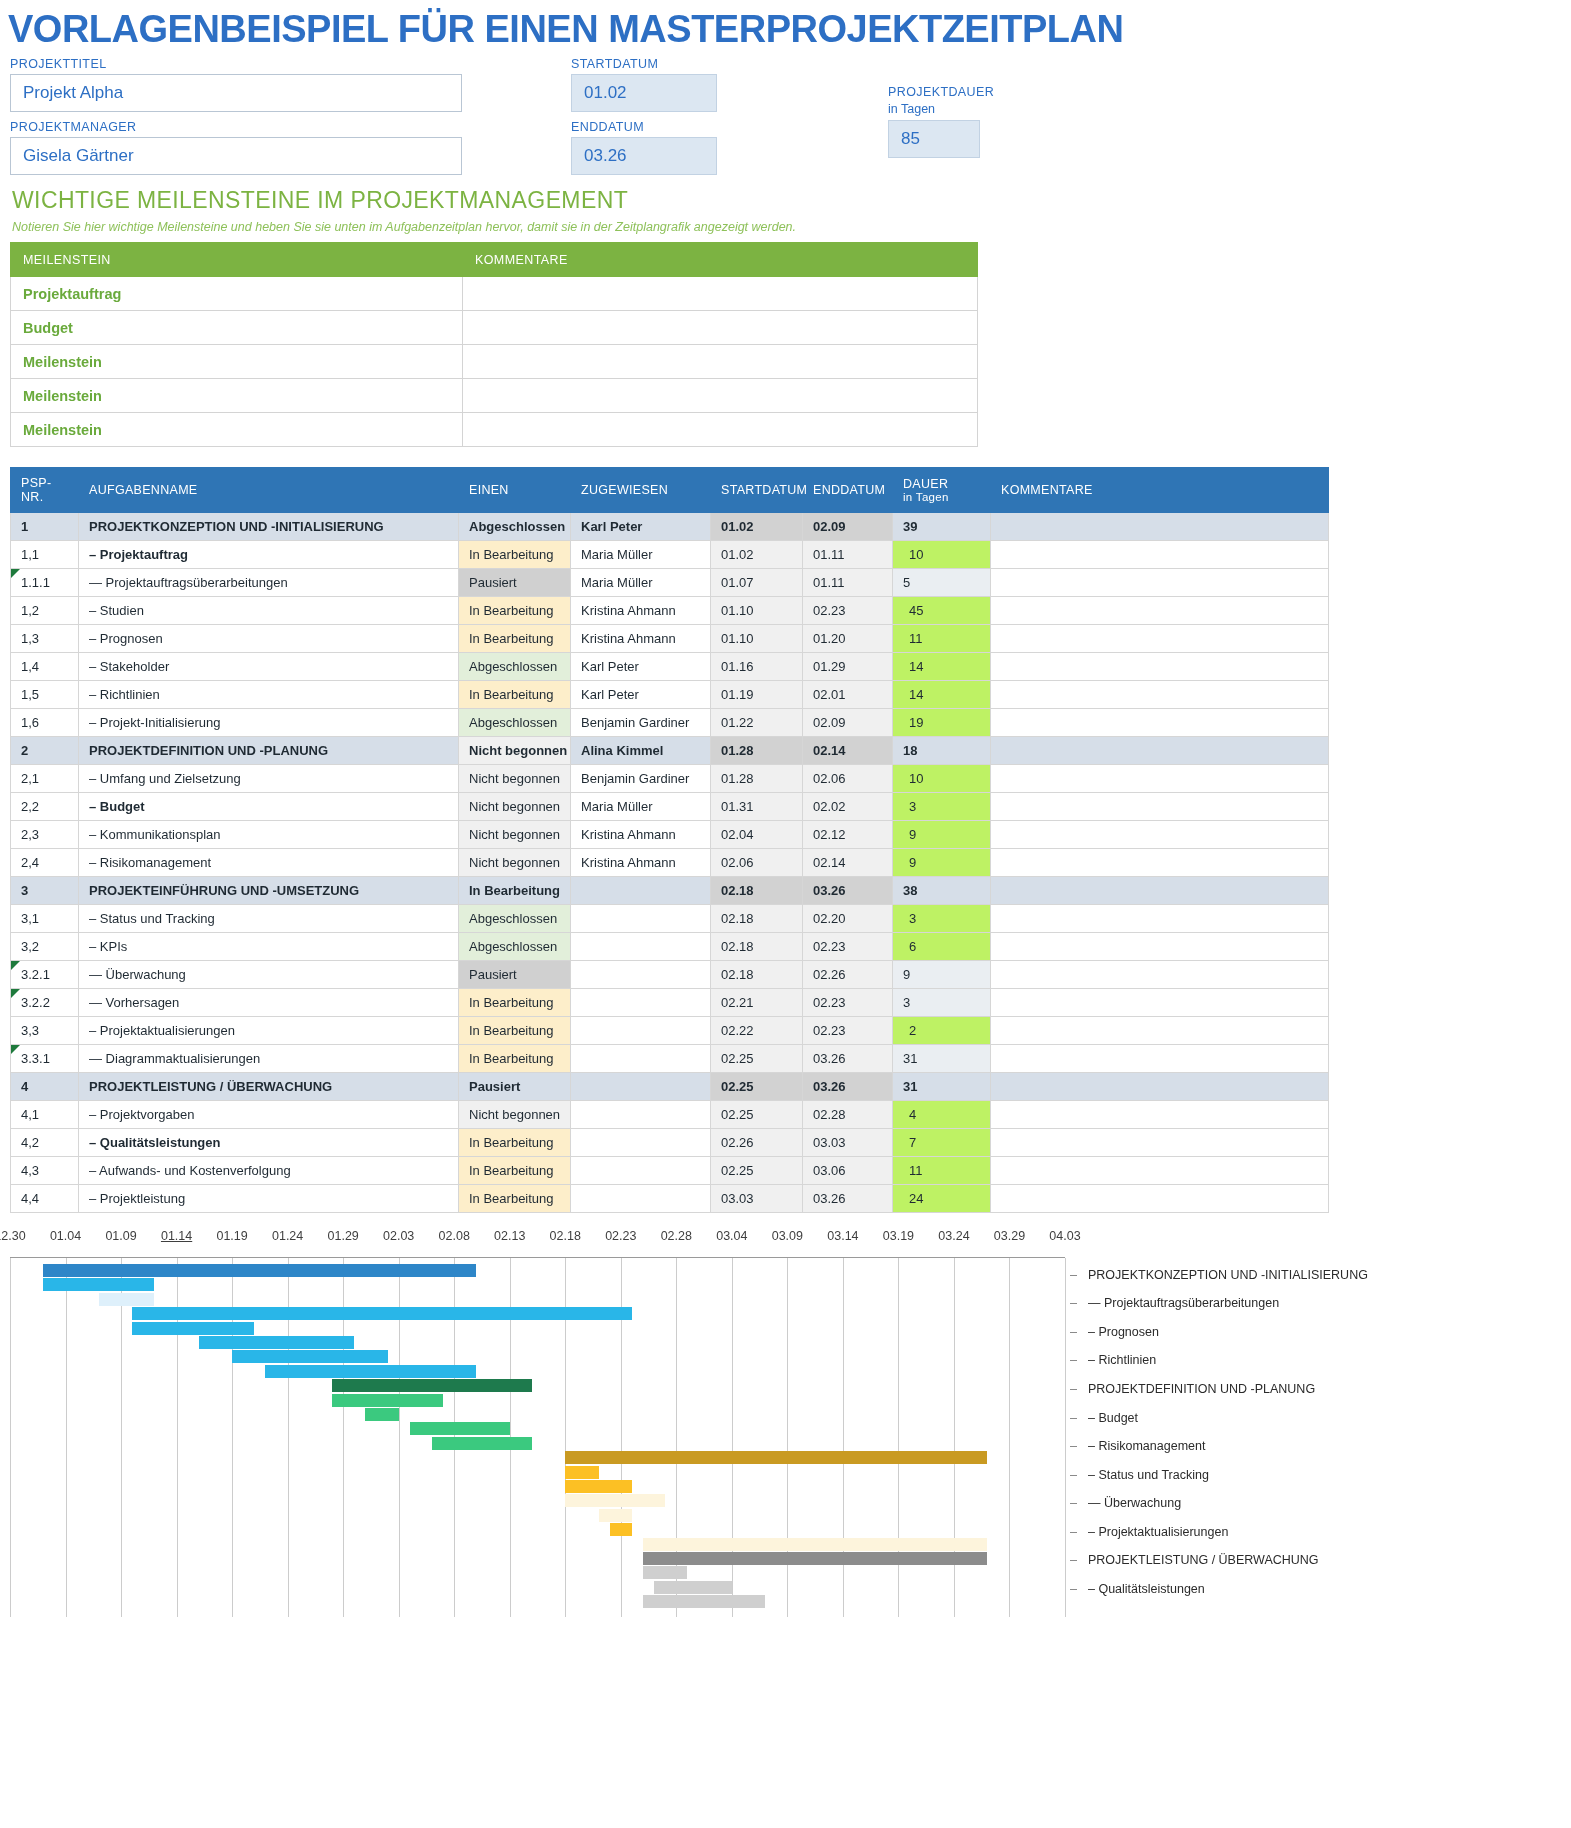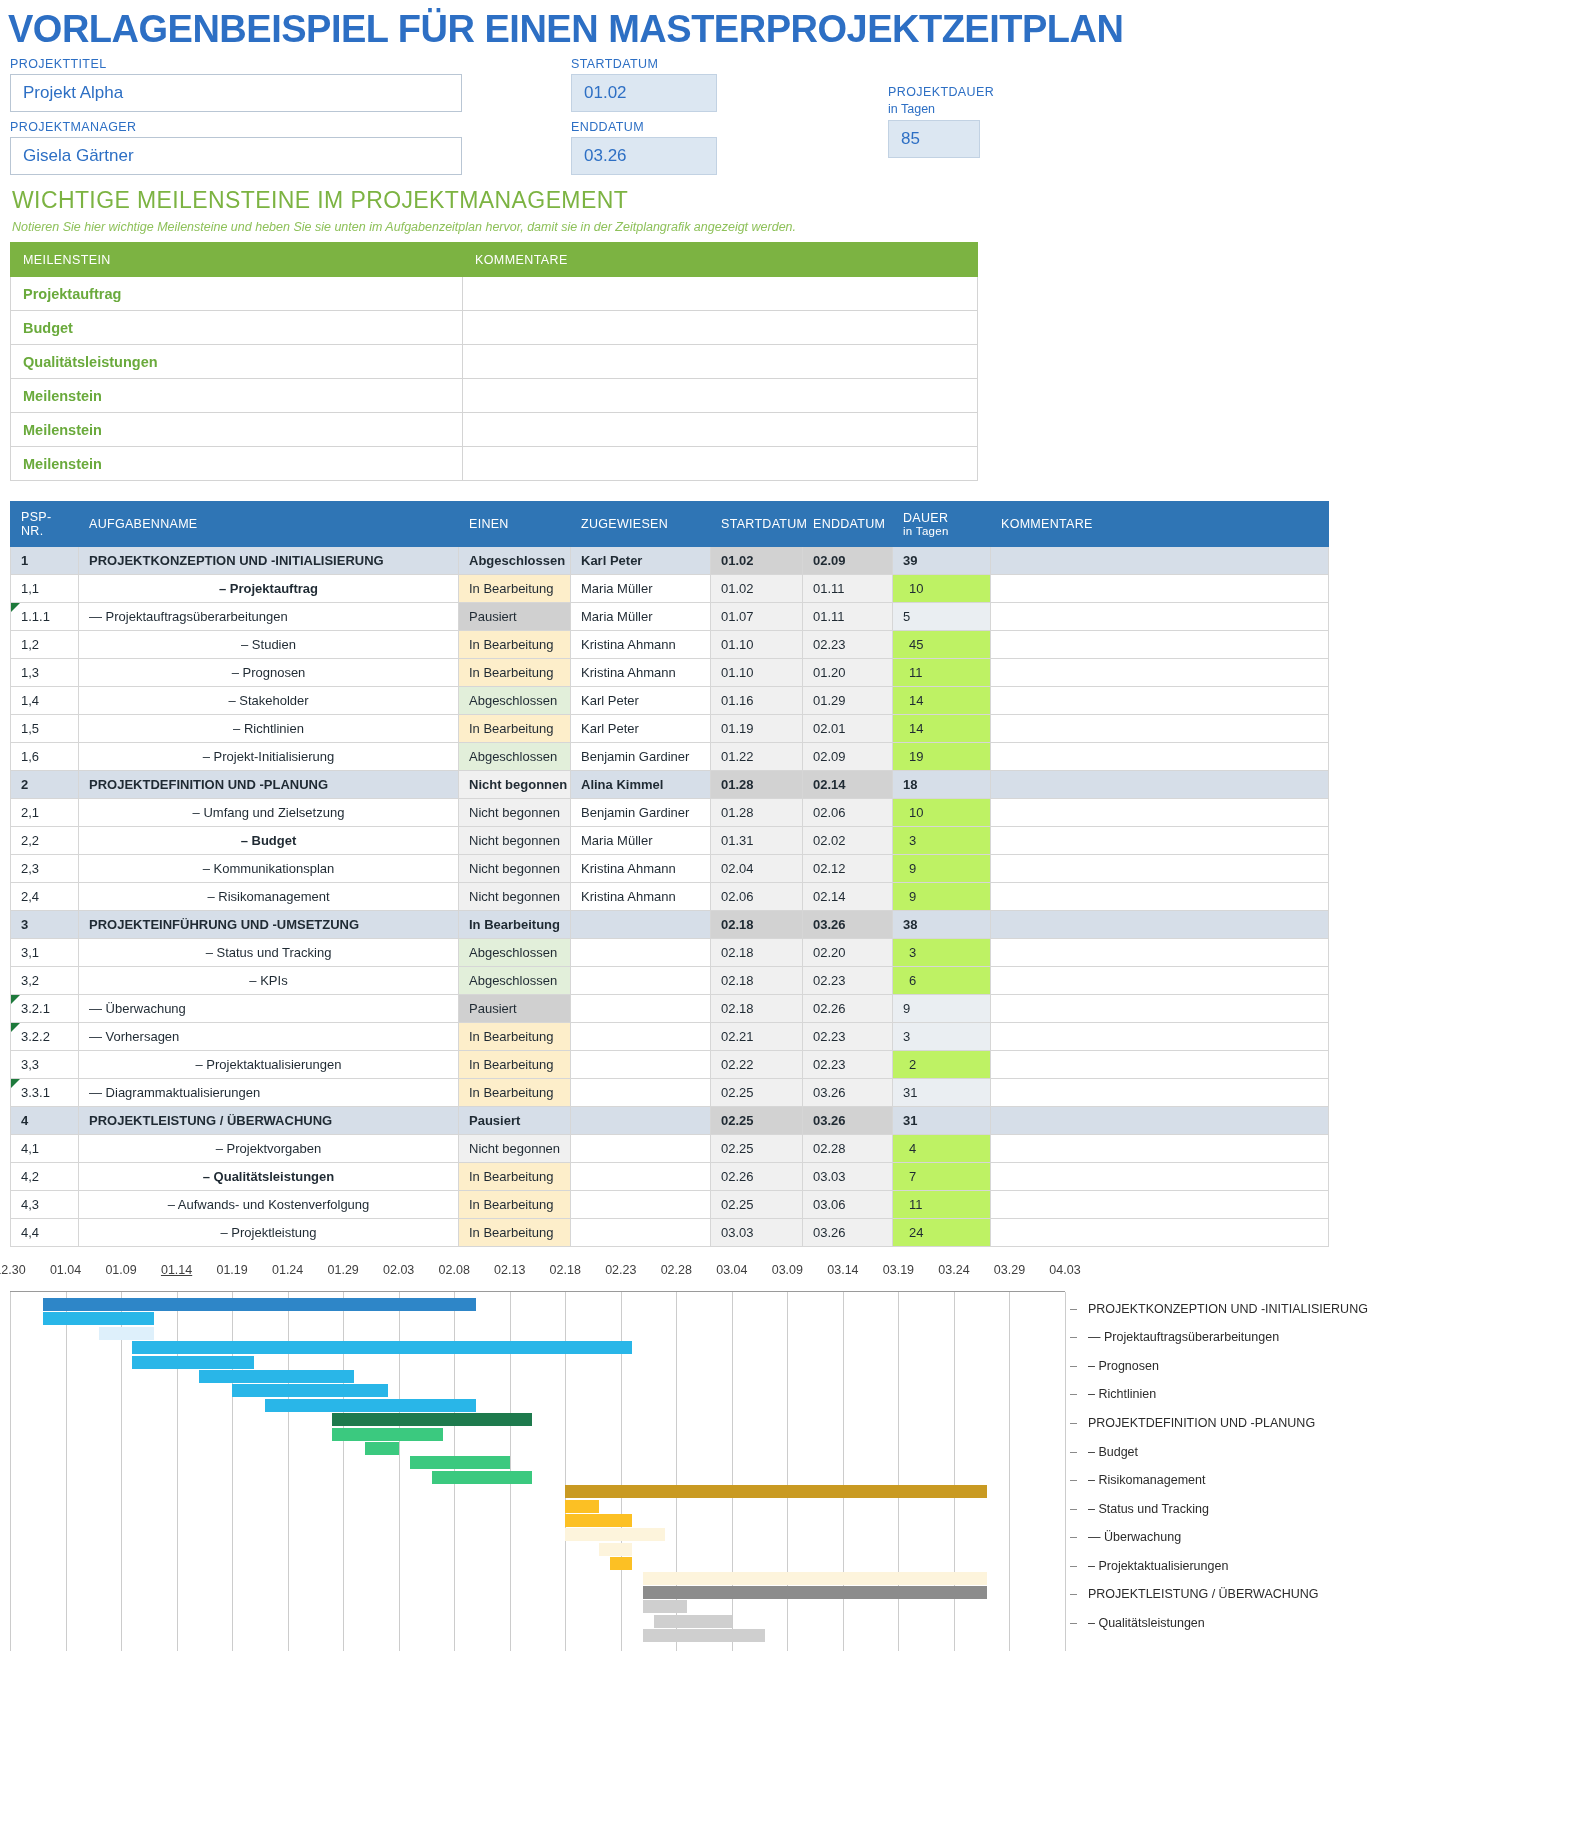--- a/index.html
+++ b/index.html
@@ -135,21 +135,21 @@
   tr.level2 td.c-sdat, tr.level2 td.c-edat { background: #f0f0f0; }
   tr.level2 td.c-dur  { background: #eaeef2; }
 
   td.c-stat { text-align: left; }
   .st-abgeschlossen  { background: #e2efda; }
   .st-inbearbeitung  { background: #fdeeca; }
   .st-pausiert       { background: #d0d0d0; }
   .st-nichtbegonnen  { background: #f0f0f0; }
   tr.level0 td.c-stat.st-nichtbegonnen { background: #f0f0f0; }
 
-  .name-indent1 { padding-left: 28px; text-align: center; }
+  .name-indent1 { padding-left: 28px; }
   .name-indent2 { padding-left: 56px; }
   .milestone-name { color: #6aaa3c; font-weight: bold; }
   td.c-psp { font-weight: normal; }
   tr.level0 td.c-psp { font-weight: bold; }
   .flag-corner { position: relative; }
   .flag-corner::before {
     content:"";
     position:absolute; left:0; top:0;
     border-top: 9px solid #1e7a3c;
     border-right: 9px solid transparent;
@@ -210,24 +210,20 @@
       <th>KOMMENTARE</th>
     </tr>
   </thead>
   <tbody id="ms-body">
       <tr>
         <td class="ms-c1">Projektauftrag</td>
         <td></td>
       </tr>
       <tr>
         <td class="ms-c1">Budget</td>
-        <td></td>
-      </tr>
-      <tr>
-        <td class="ms-c1">Qualitätsleistungen</td>
         <td></td>
       </tr>
       <tr>
         <td class="ms-c1">Meilenstein</td>
         <td></td>
       </tr>
       <tr>
         <td class="ms-c1">Meilenstein</td>
         <td></td>
       </tr>

